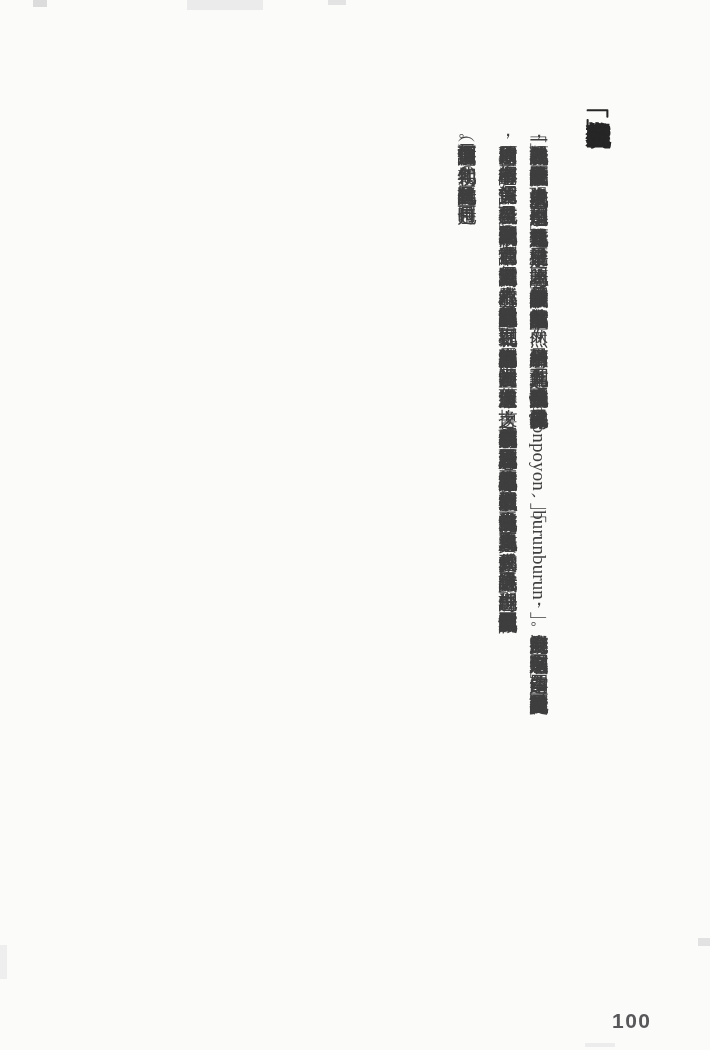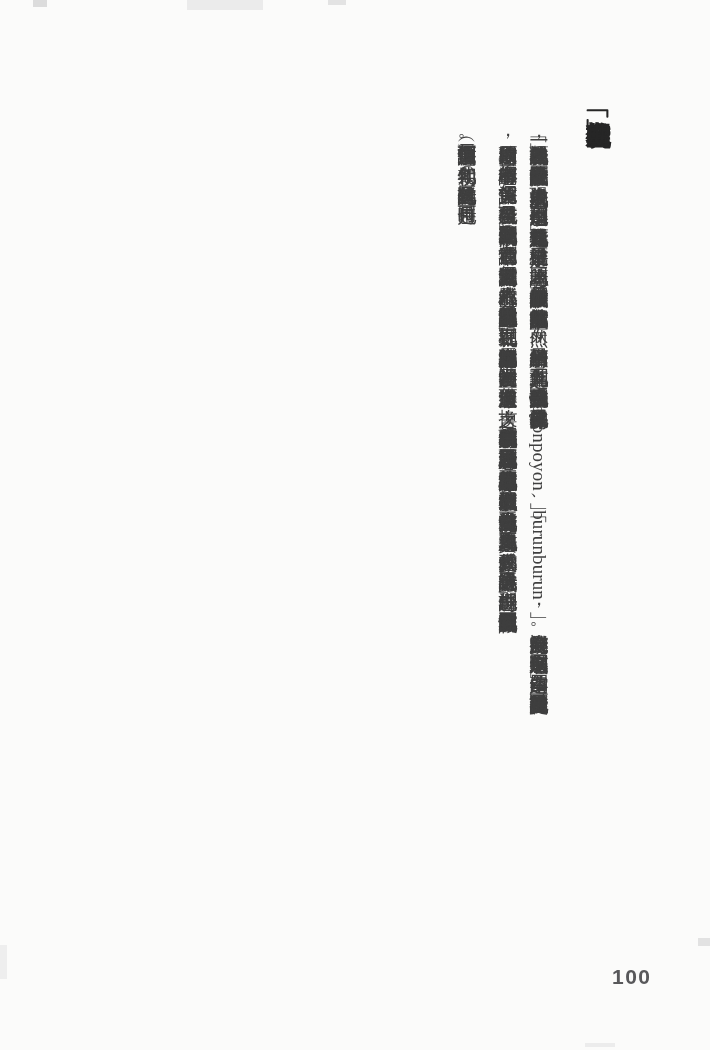--- a/index.html
+++ b/index.html
@@ -34,21 +34,21 @@
     font-size: 19px;
     line-height: 31px;
     letter-spacing: 0.1px;
     color: #3f3f3f;
     text-indent: 38px; 
   }
   .body-para.last { margin-right: 10px; }
 
   .page-number {
     position: absolute;
-    top: 965px; left: 612px;
+    top: 1009px; left: 612px;
     font-family: "Liberation Sans", sans-serif;
     font-weight: bold;
     font-size: 21px;
     letter-spacing: 1.5px;
     color: #58585a;
   }
 
   
   .artifact { position: absolute; pointer-events: none; }
   .a1 { left: 187px; top: 0; width: 76px; height: 10px; background: #ebebeb; }

